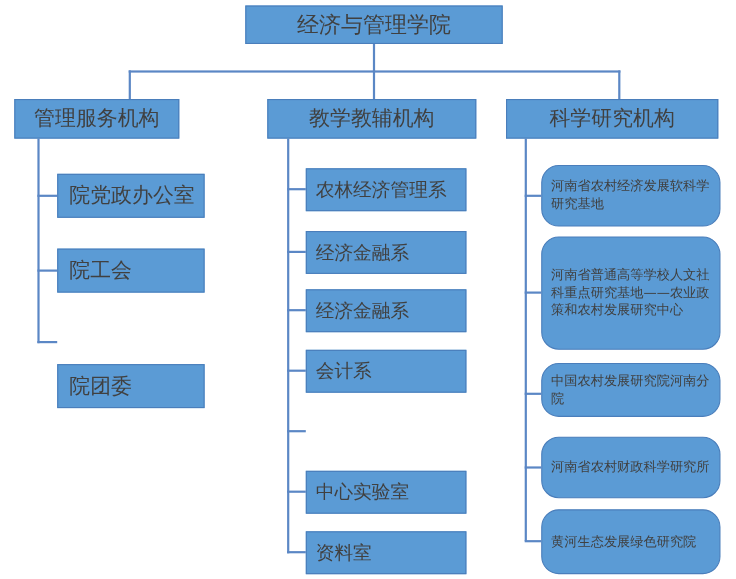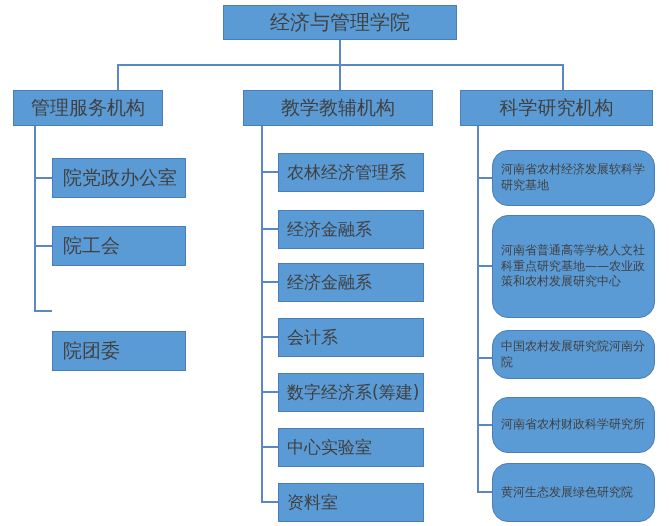--- a/index.html
+++ b/index.html
@@ -92,21 +92,20 @@
   <div class="box branch-box branch-2 center">科学研究机构</div>
 
   <div class="box child-l" style="top:158px;">院党政办公室</div>
   <div class="box child-l" style="top:226px;">院工会</div>
   <div class="box child-l" style="top:291px;margin-top:40px;">院团委</div>
 
   <div class="box child-m" style="top:153px;">农林经济管理系</div>
   <div class="box child-m" style="top:210px;">经济金融系</div>
   <div class="box child-m" style="top:263px;">经济金融系</div>
   <div class="box child-m" style="top:318px;">会计系</div>
-  <div class="box child-m" style="top:373px;">数字经济系(筹建)</div>
   <div class="box child-m" style="top:428px;">中心实验室</div>
   <div class="box child-m" style="top:483px;">资料室</div>
 
   <div class="box child-r" style="top:150px; height:56px;">河南省农村经济发展软科学研究基地</div>
   <div class="box child-r" style="top:215px; height:103px;">河南省普通高等学校人文社科重点研究基地——农业政策和农村发展研究中心</div>
   <div class="box child-r" style="top:330px; height:49px;">中国农村发展研究院河南分院</div>
   <div class="box child-r" style="top:397px; height:56px;">河南省农村财政科学研究所</div>
   <div class="box child-r" style="top:463px; height:59px;">黄河生态发展绿色研究院</div>
 
 </div>

